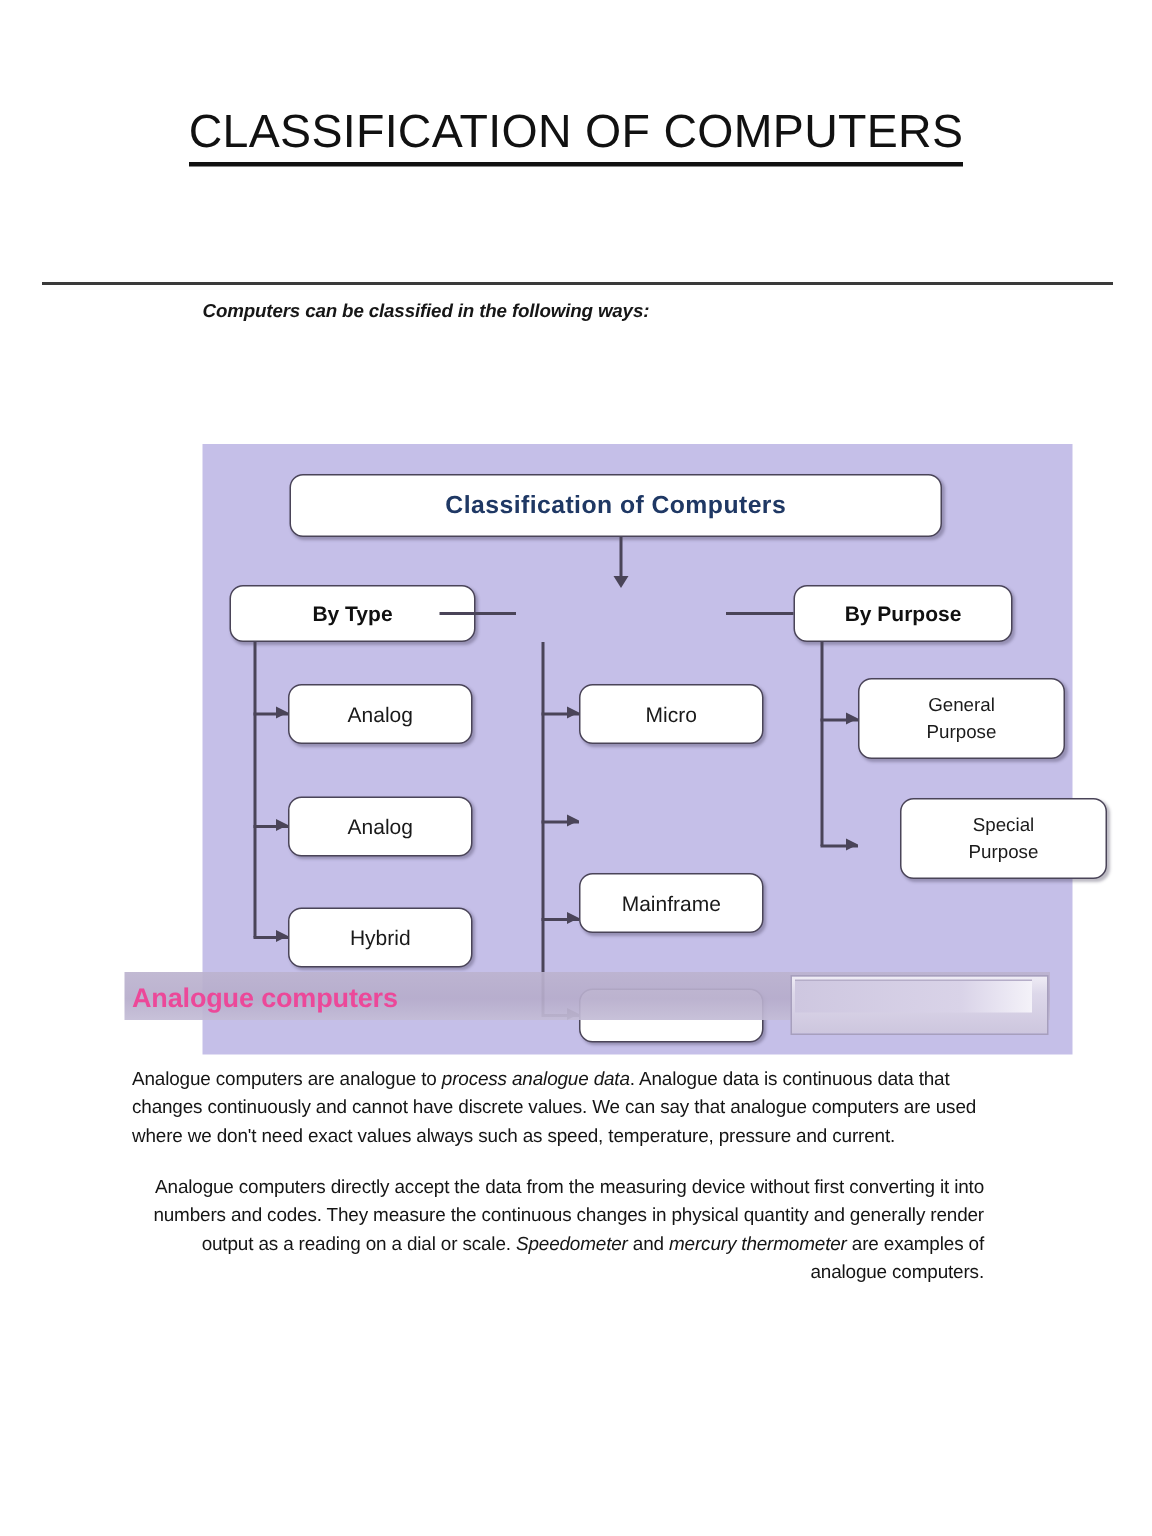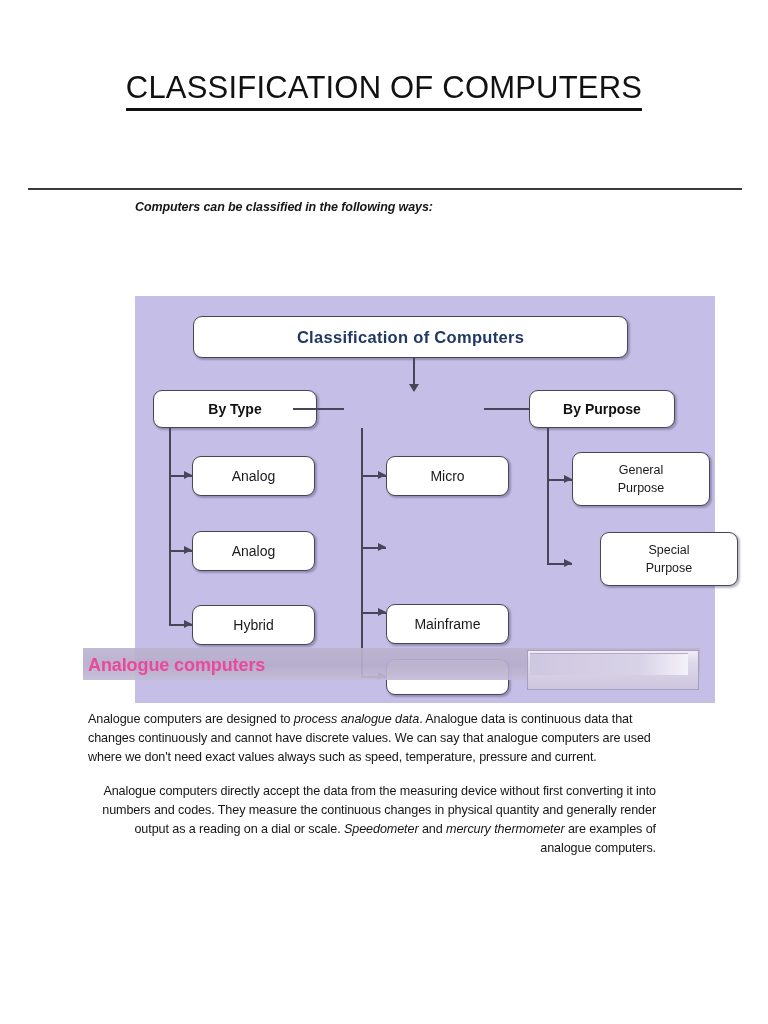--- a/index.html
+++ b/index.html
@@ -116,21 +116,21 @@
     line-height: 1.45;
     flex-direction: column;
   }
 
   .leaf-analog   { left: 57px;  top: 160px; }
   .leaf-digital  { left: 57px;  top: 235px; }
   .leaf-hybrid   { left: 57px;  top: 309px; }
 
   .leaf-micro     { left: 251px; top: 160px; }
   .leaf-mini      { left: 251px; top: 231px; }
-  .leaf-mainframe { left: 251px; top: 308px; }
+  .leaf-mainframe { left: 251px; top: 286px; }
   .leaf-super     { left: 251px; top: 363px; width: 123px; height: 36px; }
 
   .leaf-general { left: 437px; top: 156px; }
   .leaf-special { left: 437px; top: 236px; margin-left: 28px; }
 
   
   .ln { position: absolute; background: #4a4458; }
 
   
   .ln-root-down { left: 278px; top: 62px; width: 1.6px; height: 30px; }
@@ -321,15 +321,15 @@
     <span>Special</span>
     <span>Purpose</span>
   </div>
 </div>
 
 <div class="section-bar"></div>
 <div class="section-bar-panel"></div>
 <div class="section-bar-panel-inner"></div>
 <div class="section-bar-title">Analogue computers</div>
 
-<p class="body-text para-1"><span>Analogue computers are designed to </span><i>process analogue data</i><span>. Analogue data is continuous data that changes continuously and cannot have discrete values. We can say that analogue computers are used where we don't need exact values always such as speed, temperature, pressure and current.</span></p>
+<p class="body-text para-1"><span>Analogue computers are analogue to </span><i>process analogue data</i><span>. Analogue data is continuous data that changes continuously and cannot have discrete values. We can say that analogue computers are used where we don't need exact values always such as speed, temperature, pressure and current.</span></p>
 
 <p class="body-text para-2"><span>Analogue computers directly accept the data from the measuring device without first converting it into numbers and codes. They measure the continuous changes in physical quantity and generally render output as a reading on a dial or scale. </span><i>Speedometer</i><span> and </span><i>mercury thermometer</i><span> are examples of analogue computers.</span></p>
 
 </body></html>

